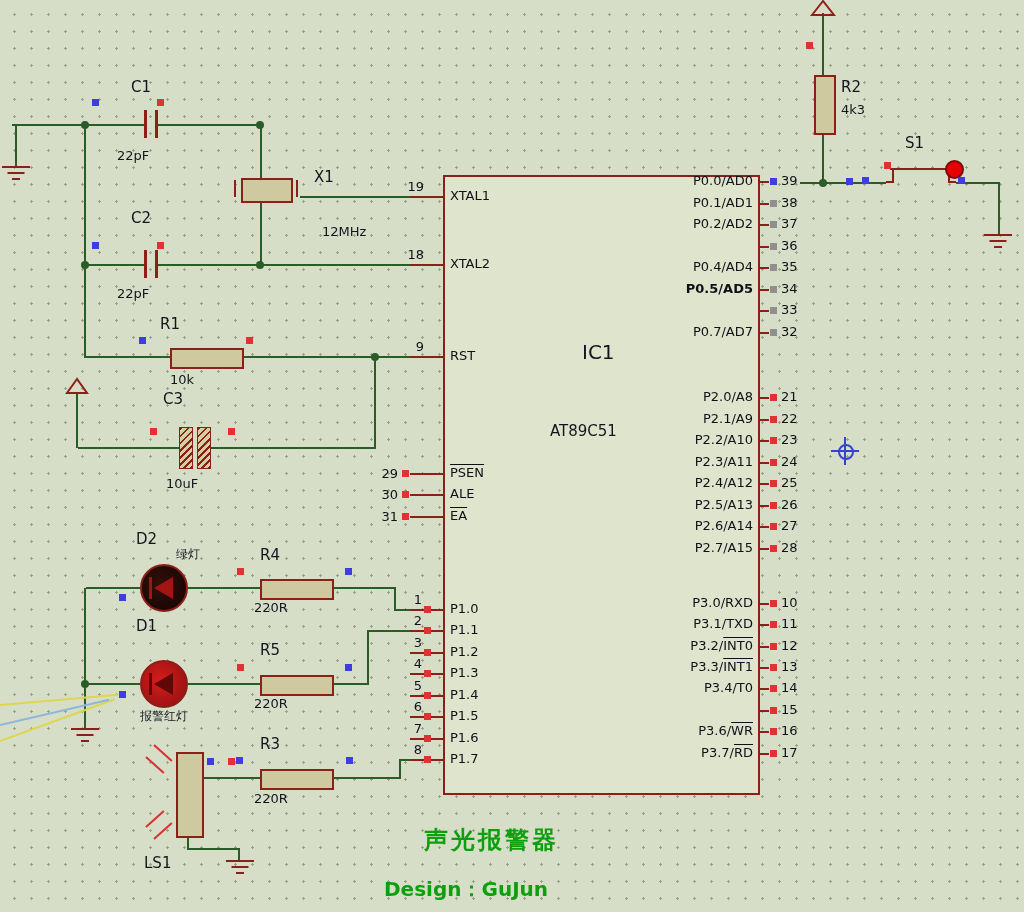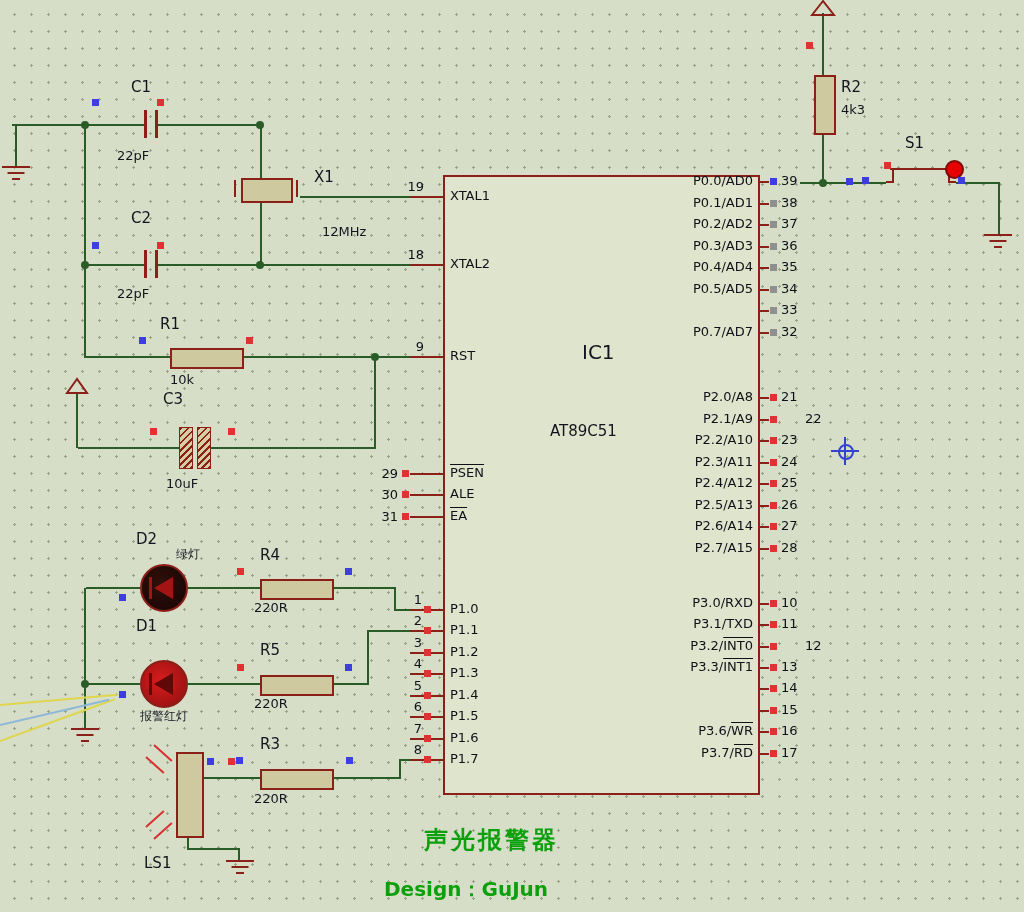--- a/index.html
+++ b/index.html
@@ -286,43 +286,42 @@
     <div class="sq" style="left: 770px; top: 200px; width: 7px; height: 7px; background: rgb(143, 143, 143);"></div>
     <div class="pnum" style="left: 781px; top: 195px;">38</div>
     <div class="pname" style="left: 498px; top: 195px; width: 255px; text-align: right;"><span>P0.1/AD1</span><span class="ov"></span></div>
     <div class="m" style="left: 760px; top: 224px; width: 9px; height: 2px;"></div>
     <div class="sq" style="left: 770px; top: 221px; width: 7px; height: 7px; background: rgb(143, 143, 143);"></div>
     <div class="pnum" style="left: 781px; top: 216px;">37</div>
     <div class="pname" style="left: 498px; top: 216px; width: 255px; text-align: right;"><span>P0.2/AD2</span><span class="ov"></span></div>
     <div class="m" style="left: 760px; top: 246px; width: 9px; height: 2px;"></div>
     <div class="sq" style="left: 770px; top: 243px; width: 7px; height: 7px; background: rgb(143, 143, 143);"></div>
     <div class="pnum" style="left: 781px; top: 238px;">36</div>
-    <div class="pname" style="left: 498px; top: 238px; width: 255px; text-align: right;"><span>P0.3/AD3</span><span class="ov"></span></div>
     <div class="m" style="left: 760px; top: 267px; width: 9px; height: 2px;"></div>
     <div class="sq" style="left: 770px; top: 264px; width: 7px; height: 7px; background: rgb(143, 143, 143);"></div>
     <div class="pnum" style="left: 781px; top: 259px;">35</div>
     <div class="pname" style="left: 498px; top: 259px; width: 255px; text-align: right;"><span>P0.4/AD4</span><span class="ov"></span></div>
     <div class="m" style="left: 760px; top: 289px; width: 9px; height: 2px;"></div>
     <div class="sq" style="left: 770px; top: 286px; width: 7px; height: 7px; background: rgb(143, 143, 143);"></div>
     <div class="pnum" style="left: 781px; top: 281px;">34</div>
-    <div class="pname" style="left: 498px; top: 281px; width: 255px; text-align: right;"><span>P0.5/AD5</span><span class="ov"></span></div>
+    <div class="pname" style="left: 498px; top: 281px; width: 255px; text-align: right; font-weight: bold;"><span>P0.5/AD5</span><span class="ov"></span></div>
     <div class="m" style="left: 760px; top: 310px; width: 9px; height: 2px;"></div>
     <div class="sq" style="left: 770px; top: 307px; width: 7px; height: 7px; background: rgb(143, 143, 143);"></div>
     <div class="pnum" style="left: 781px; top: 302px;">33</div>
     <div class="m" style="left: 760px; top: 332px; width: 9px; height: 2px;"></div>
     <div class="sq" style="left: 770px; top: 329px; width: 7px; height: 7px; background: rgb(143, 143, 143);"></div>
     <div class="pnum" style="left: 781px; top: 324px;">32</div>
     <div class="pname" style="left: 498px; top: 324px; width: 255px; text-align: right;"><span>P0.7/AD7</span><span class="ov"></span></div>
     <div class="m" style="left: 760px; top: 397px; width: 9px; height: 2px;"></div>
     <div class="sq" style="left: 770px; top: 394px; width: 7px; height: 7px; background: rgb(224, 50, 50);"></div>
     <div class="pnum" style="left: 781px; top: 389px;">21</div>
     <div class="pname" style="left: 498px; top: 389px; width: 255px; text-align: right;"><span>P2.0/A8</span><span class="ov"></span></div>
     <div class="m" style="left: 760px; top: 419px; width: 9px; height: 2px;"></div>
     <div class="sq" style="left: 770px; top: 416px; width: 7px; height: 7px; background: rgb(224, 50, 50);"></div>
-    <div class="pnum" style="left: 781px; top: 411px; margin-left: 24px;">22</div>
+    <div class="pnum" style="left: 781px; top: 411px;">22</div>
     <div class="pname" style="left: 498px; top: 411px; width: 255px; text-align: right;"><span>P2.1/A9</span><span class="ov"></span></div>
     <div class="m" style="left: 760px; top: 440px; width: 9px; height: 2px;"></div>
     <div class="sq" style="left: 770px; top: 437px; width: 7px; height: 7px; background: rgb(224, 50, 50);"></div>
     <div class="pnum" style="left: 781px; top: 432px;">23</div>
     <div class="pname" style="left: 498px; top: 432px; width: 255px; text-align: right;"><span>P2.2/A10</span><span class="ov"></span></div>
     <div class="m" style="left: 760px; top: 462px; width: 9px; height: 2px;"></div>
     <div class="sq" style="left: 770px; top: 459px; width: 7px; height: 7px; background: rgb(224, 50, 50);"></div>
     <div class="pnum" style="left: 781px; top: 454px;">24</div>
     <div class="pname" style="left: 498px; top: 454px; width: 255px; text-align: right;"><span>P2.3/A11</span><span class="ov"></span></div>
     <div class="m" style="left: 760px; top: 483px; width: 9px; height: 2px;"></div>
@@ -344,29 +343,30 @@
     <div class="m" style="left: 760px; top: 603px; width: 9px; height: 2px;"></div>
     <div class="sq" style="left: 770px; top: 600px; width: 7px; height: 7px; background: rgb(224, 50, 50);"></div>
     <div class="pnum" style="left: 781px; top: 595px;">10</div>
     <div class="pname" style="left: 498px; top: 595px; width: 255px; text-align: right;"><span>P3.0/RXD</span><span class="ov"></span></div>
     <div class="m" style="left: 760px; top: 624px; width: 9px; height: 2px;"></div>
     <div class="sq" style="left: 770px; top: 621px; width: 7px; height: 7px; background: rgb(224, 50, 50);"></div>
     <div class="pnum" style="left: 781px; top: 616px;">11</div>
     <div class="pname" style="left: 498px; top: 616px; width: 255px; text-align: right;"><span>P3.1/TXD</span><span class="ov"></span></div>
     <div class="m" style="left: 760px; top: 646px; width: 9px; height: 2px;"></div>
     <div class="sq" style="left: 770px; top: 643px; width: 7px; height: 7px; background: rgb(224, 50, 50);"></div>
-    <div class="pnum" style="left: 781px; top: 638px; margin-left: 24px;">12</div>
+    <div class="pnum" style="left: 781px; top: 638px;">12</div>
     <div class="pname" style="left: 498px; top: 638px; width: 255px; text-align: right;"><span>P3.2/</span><span class="ov">INT0</span></div>
     <div class="m" style="left: 760px; top: 667px; width: 9px; height: 2px;"></div>
     <div class="sq" style="left: 770px; top: 664px; width: 7px; height: 7px; background: rgb(224, 50, 50);"></div>
     <div class="pnum" style="left: 781px; top: 659px;">13</div>
     <div class="pname" style="left: 498px; top: 659px; width: 255px; text-align: right;"><span>P3.3/</span><span class="ov">INT1</span></div>
     <div class="m" style="left: 760px; top: 688px; width: 9px; height: 2px;"></div>
     <div class="sq" style="left: 770px; top: 685px; width: 7px; height: 7px; background: rgb(224, 50, 50);"></div>
     <div class="pnum" style="left: 781px; top: 680px;">14</div>
+    <div class="pname" style="left: 498px; top: 680px; width: 255px; text-align: right;"><span>P3.4/T0</span><span class="ov"></span></div>
     <div class="m" style="left: 760px; top: 710px; width: 9px; height: 2px;"></div>
     <div class="sq" style="left: 770px; top: 707px; width: 7px; height: 7px; background: rgb(224, 50, 50);"></div>
     <div class="pnum" style="left: 781px; top: 702px;">15</div>
     <div class="m" style="left: 760px; top: 731px; width: 9px; height: 2px;"></div>
     <div class="sq" style="left: 770px; top: 728px; width: 7px; height: 7px; background: rgb(224, 50, 50);"></div>
     <div class="pnum" style="left: 781px; top: 723px;">16</div>
     <div class="pname" style="left: 498px; top: 723px; width: 255px; text-align: right;"><span>P3.6/</span><span class="ov">WR</span></div>
     <div class="m" style="left: 760px; top: 753px; width: 9px; height: 2px;"></div>
     <div class="sq" style="left: 770px; top: 750px; width: 7px; height: 7px; background: rgb(224, 50, 50);"></div>
     <div class="pnum" style="left: 781px; top: 745px;">17</div>

